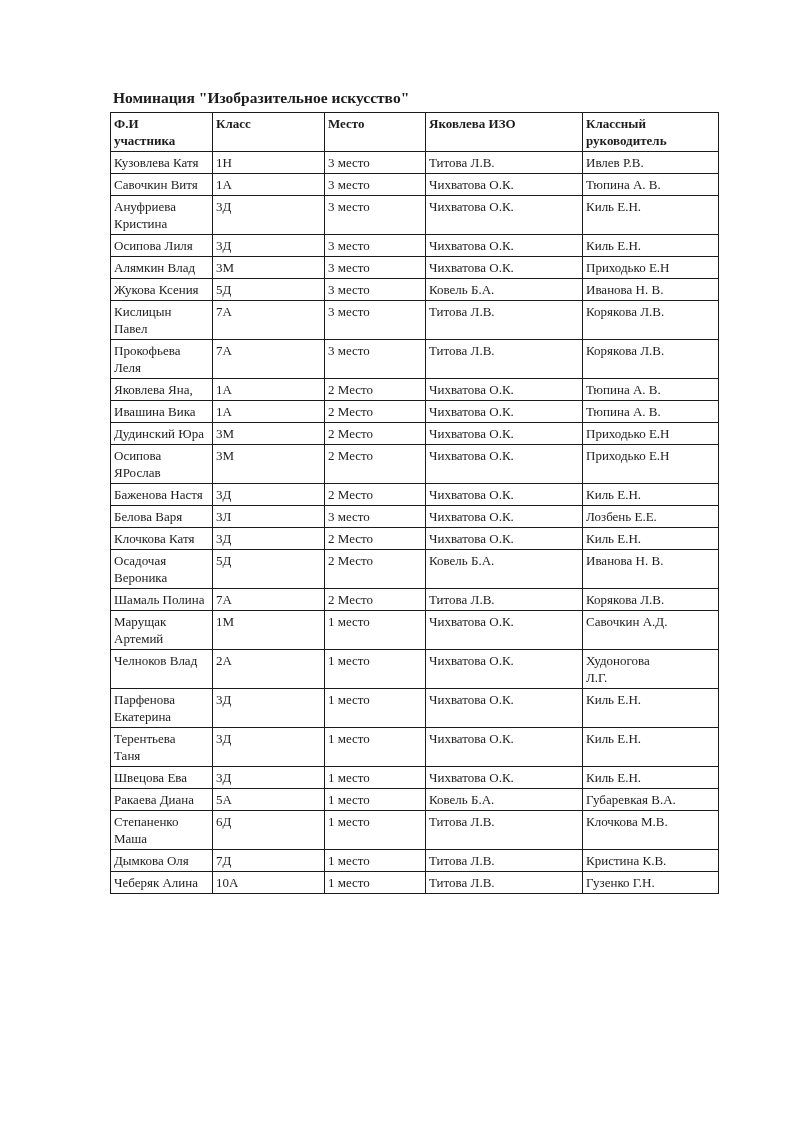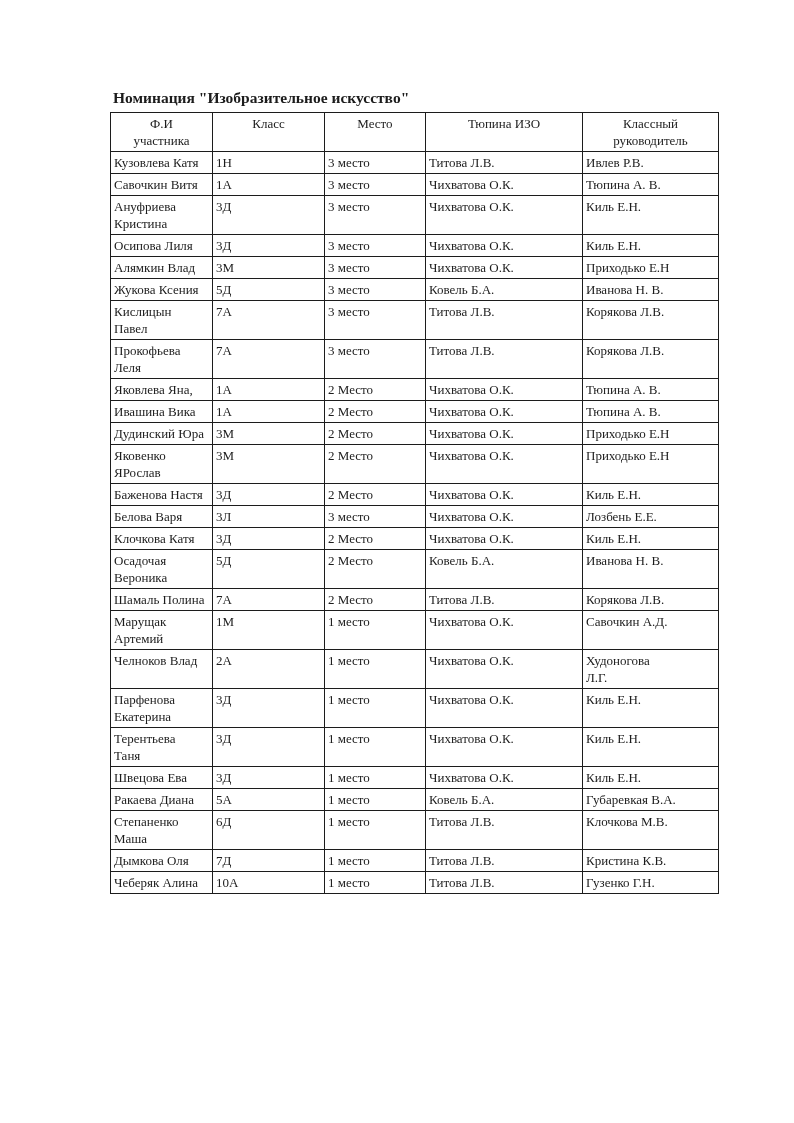--- a/index.html
+++ b/index.html
@@ -33,21 +33,21 @@
   }
   th, td {
     border:1px solid #1c1c1c;
     vertical-align:top;
     padding:2px 3px 2px 3px;
     font-size:13px;
     line-height:17px;
     white-space:pre-line;
     overflow:hidden;
   }
-  th { text-align:center; font-weight:normal;margin-left:23px; }
+  th { text-align:left; font-weight:bold;margin-left:23px; }
   td { text-align:left; }
 </style>
 </head>
 <body>
 
 <div class="page">
   <div class="content">
     <h1 class="doc-title">Номинация "Изобразительное искусство"</h1>
     <table>
       <colgroup>
@@ -56,21 +56,21 @@
         <col style="width:101px">
         <col style="width:157px">
         <col style="width:136px">
       </colgroup>
       <thead>
         <tr>
             <th>Ф.И
 участника</th>
             <th>Класс</th>
             <th>Место</th>
-            <th>Тюпина ИЗО</th>
+            <th>Яковлева ИЗО</th>
             <th>Классный
 руководитель</th>
           </tr>
       </thead>
       <tbody>
           <tr>
             <td>Кузовлева Катя</td>
             <td>1Н</td>
             <td>3 место</td>
             <td>Титова Л.В.</td>
@@ -143,21 +143,21 @@
             <td>Тюпина А. В.</td>
           </tr>
           <tr>
             <td>Дудинский Юра</td>
             <td>3М</td>
             <td>2 Место</td>
             <td>Чихватова О.К.</td>
             <td>Приходько Е.Н</td>
           </tr>
           <tr>
-            <td>Яковенко
+            <td>Осипова
 ЯРослав</td>
             <td>3М</td>
             <td>2 Место</td>
             <td>Чихватова О.К.</td>
             <td>Приходько Е.Н</td>
           </tr>
           <tr>
             <td>Баженова Настя</td>
             <td>3Д</td>
             <td>2 Место</td>

